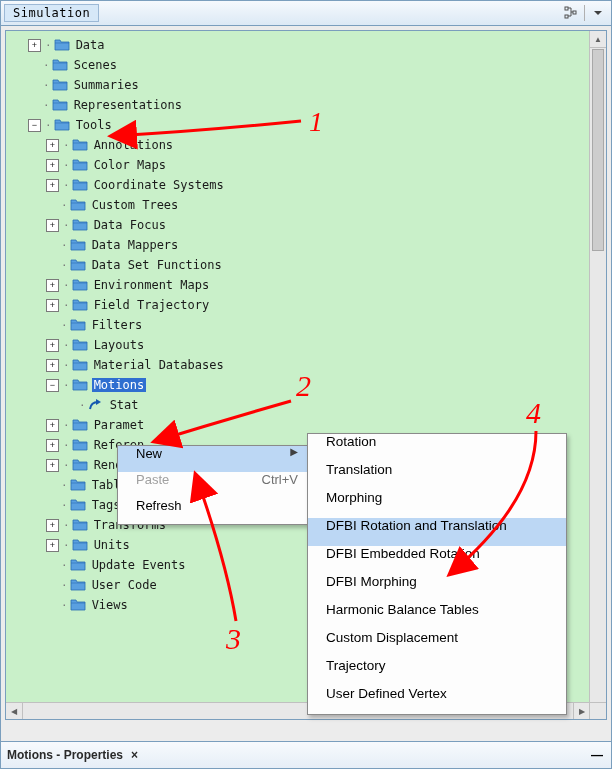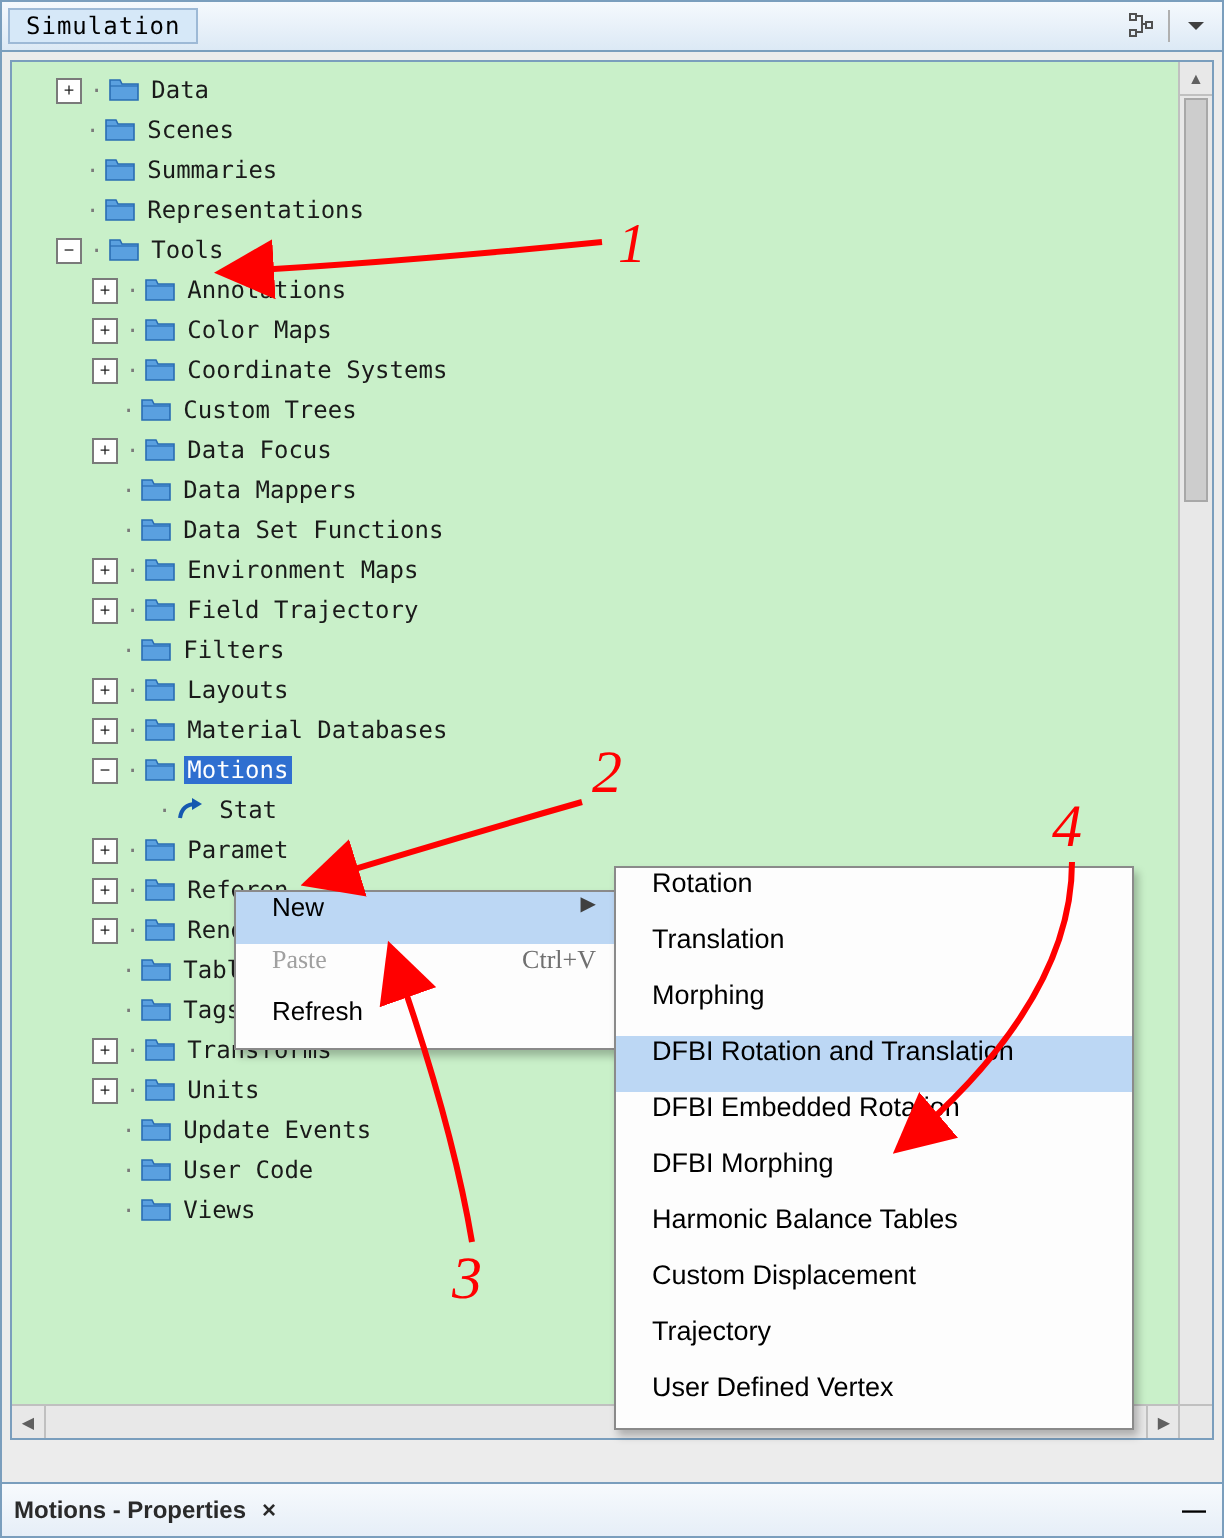--- a/index.html
+++ b/index.html
@@ -137,21 +137,21 @@
     font-size:13px;
     z-index:10;
   }
   #ctx1 { left:116px; top:444px; width:190px; }
   .ctx-row {
     display:flex; align-items:flex-start;
     height:26px; padding:0 10px 0 18px;
   }
   .ctx-row .label{flex:1;}
   .ctx-row .accel{color:#707070;}
-  .ctx-row.disabled{color:#a0a0a0;font-family:Liberation Serif, serif;}
+  .ctx-row.disabled{color:#a0a0a0;}
   .ctx-row.highlight{background:#bcd7f4;}
   .ctx-row .sub-ind{font-size:10px;color:#404040;margin-left:8px;}
   #ctx2 { left:306px; top:432px; width:258px; }
   #ctx2 .ctx-row{height:28px;font-size:13.5px;}
 
   
   .prop-bar {
     position:absolute;
     left:0; right:0; bottom:0;
     height:26px;

